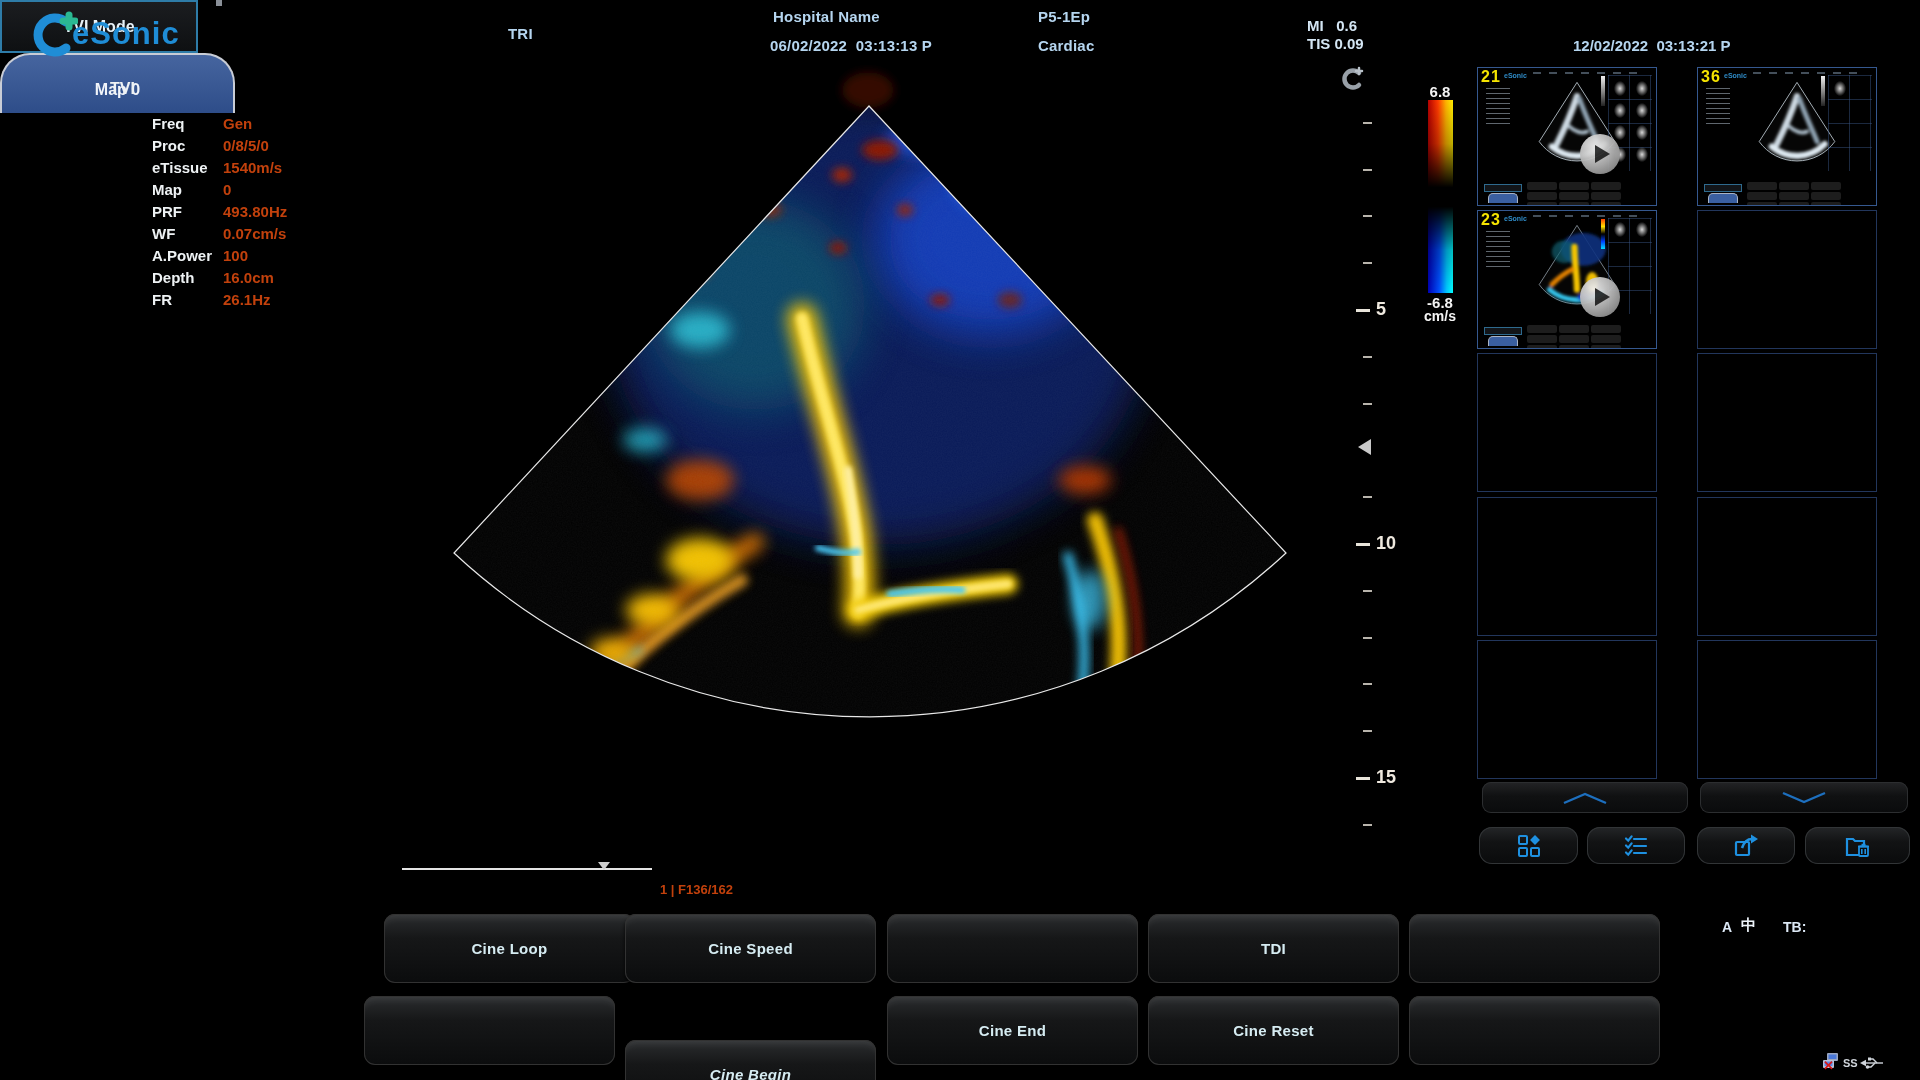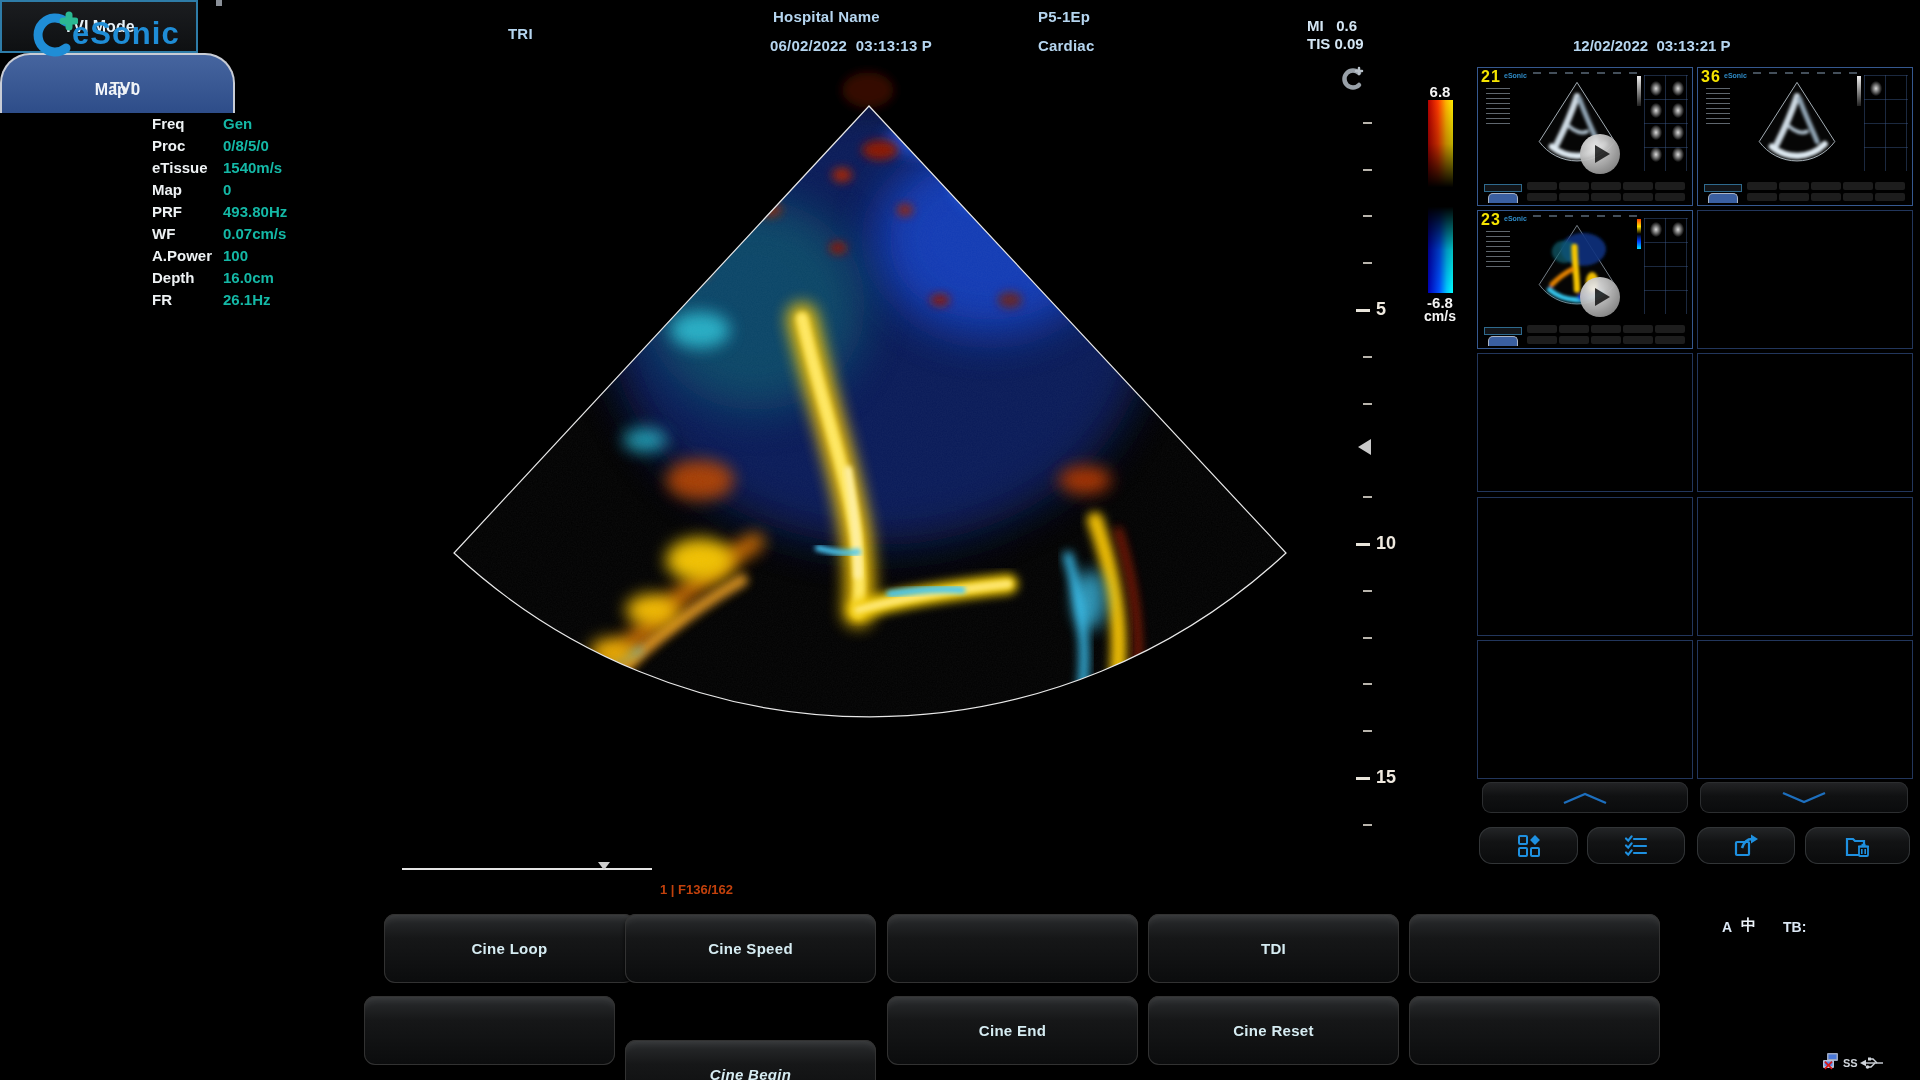--- a/index.html
+++ b/index.html
@@ -12,21 +12,21 @@
   
   .logo{left:26px;top:10px;display:flex;align-items:center;}
   .logo-text{font-size:31px;color:#1f8dd6;letter-spacing:1px;margin-left:-6px;}
   .top-tick{left:216px;top:0;width:6px;height:6px;background:#8a9098;}
 
   
   .mode-label{left:110px;top:80px;font-size:16px;color:#eef2f4;}
   .param-table{left:116px;top:112px;width:180px;}
   .param-row{display:flex;height:22px;align-items:center;}
   .param-label{width:71px;font-size:15px;color:#eef2f4;margin-left:36px;}
-  .param-value{font-size:15px;color:#14b8a6;white-space:pre;}
+  .param-value{font-size:15px;color:#c2410c;white-space:pre;}
 
   
   .cbar-max{left:1424px;top:83px;width:32px;text-align:center;font-size:15px;color:#f4f4f4;}
   .cbar{left:1428px;top:100px;width:25px;height:193px;background:#000;}
   .cbar-top{position:absolute;left:0;top:0;width:100%;height:50%;
     background:linear-gradient(to bottom,rgba(0,0,0,0) 0%,rgba(0,0,0,.25) 45%,#000 90%),
                linear-gradient(to right,#b40000,#ff3c00 40%,#ffb400 72%,#ffee00);}
   .cbar-bot{position:absolute;left:0;bottom:0;width:100%;height:50%;
     background:linear-gradient(to top,rgba(0,0,0,0) 0%,rgba(0,0,0,.25) 45%,#000 90%),
                linear-gradient(to right,#0000b4,#0050ff 45%,#00c8ff 75%,#00ffff);}
@@ -42,21 +42,21 @@
 
   
   .cine-line{left:402px;top:868px;width:250px;height:2px;background:#e4e4e4;}
   .cine-marker{left:598px;top:862px;width:0;height:0;border-top:8px solid #cfcfcf;
     border-left:6px solid transparent;border-right:6px solid transparent;}
   .cine-text{left:660px;top:861px;font-size:13px;color:#c2410c;white-space:pre;margin-top:21px;}
 
   
   .clip-date{left:1573px;top:37px;font-size:15px;color:#b5d5ef;white-space:pre;}
   .thumb-grid{left:1477px;top:67px;width:436px;height:714px;}
-  .thumb{position:absolute;width:216px;height:139px;background:#000;box-sizing:border-box;
+  .thumb{position:absolute;width:180px;height:139px;background:#000;box-sizing:border-box;
          border:1px solid #22365c;overflow:hidden;}
   .thumb.filled{border-color:#35588f;}
   .t-num{position:absolute;left:3px;top:0px;font-size:16px;color:#f5e400;letter-spacing:1px;}
   .t-logo{position:absolute;left:26px;top:4px;font-size:7px;color:#2f8cc8;}
   .t-head{position:absolute;left:55px;top:4px;width:110px;height:2px;
           background:repeating-linear-gradient(to right,rgba(150,175,200,.45) 0 8px,transparent 8px 16px);}
   .t-params{position:absolute;left:8px;top:20px;width:24px;height:36px;
           background:repeating-linear-gradient(to bottom,rgba(190,205,220,.5) 0 1px,transparent 1px 5px);}
   .t-sector{position:absolute;left:36px;top:8px;width:126px;height:106px;}
   .t-strip{position:absolute;right:4px;top:7px;width:44px;height:96px;

